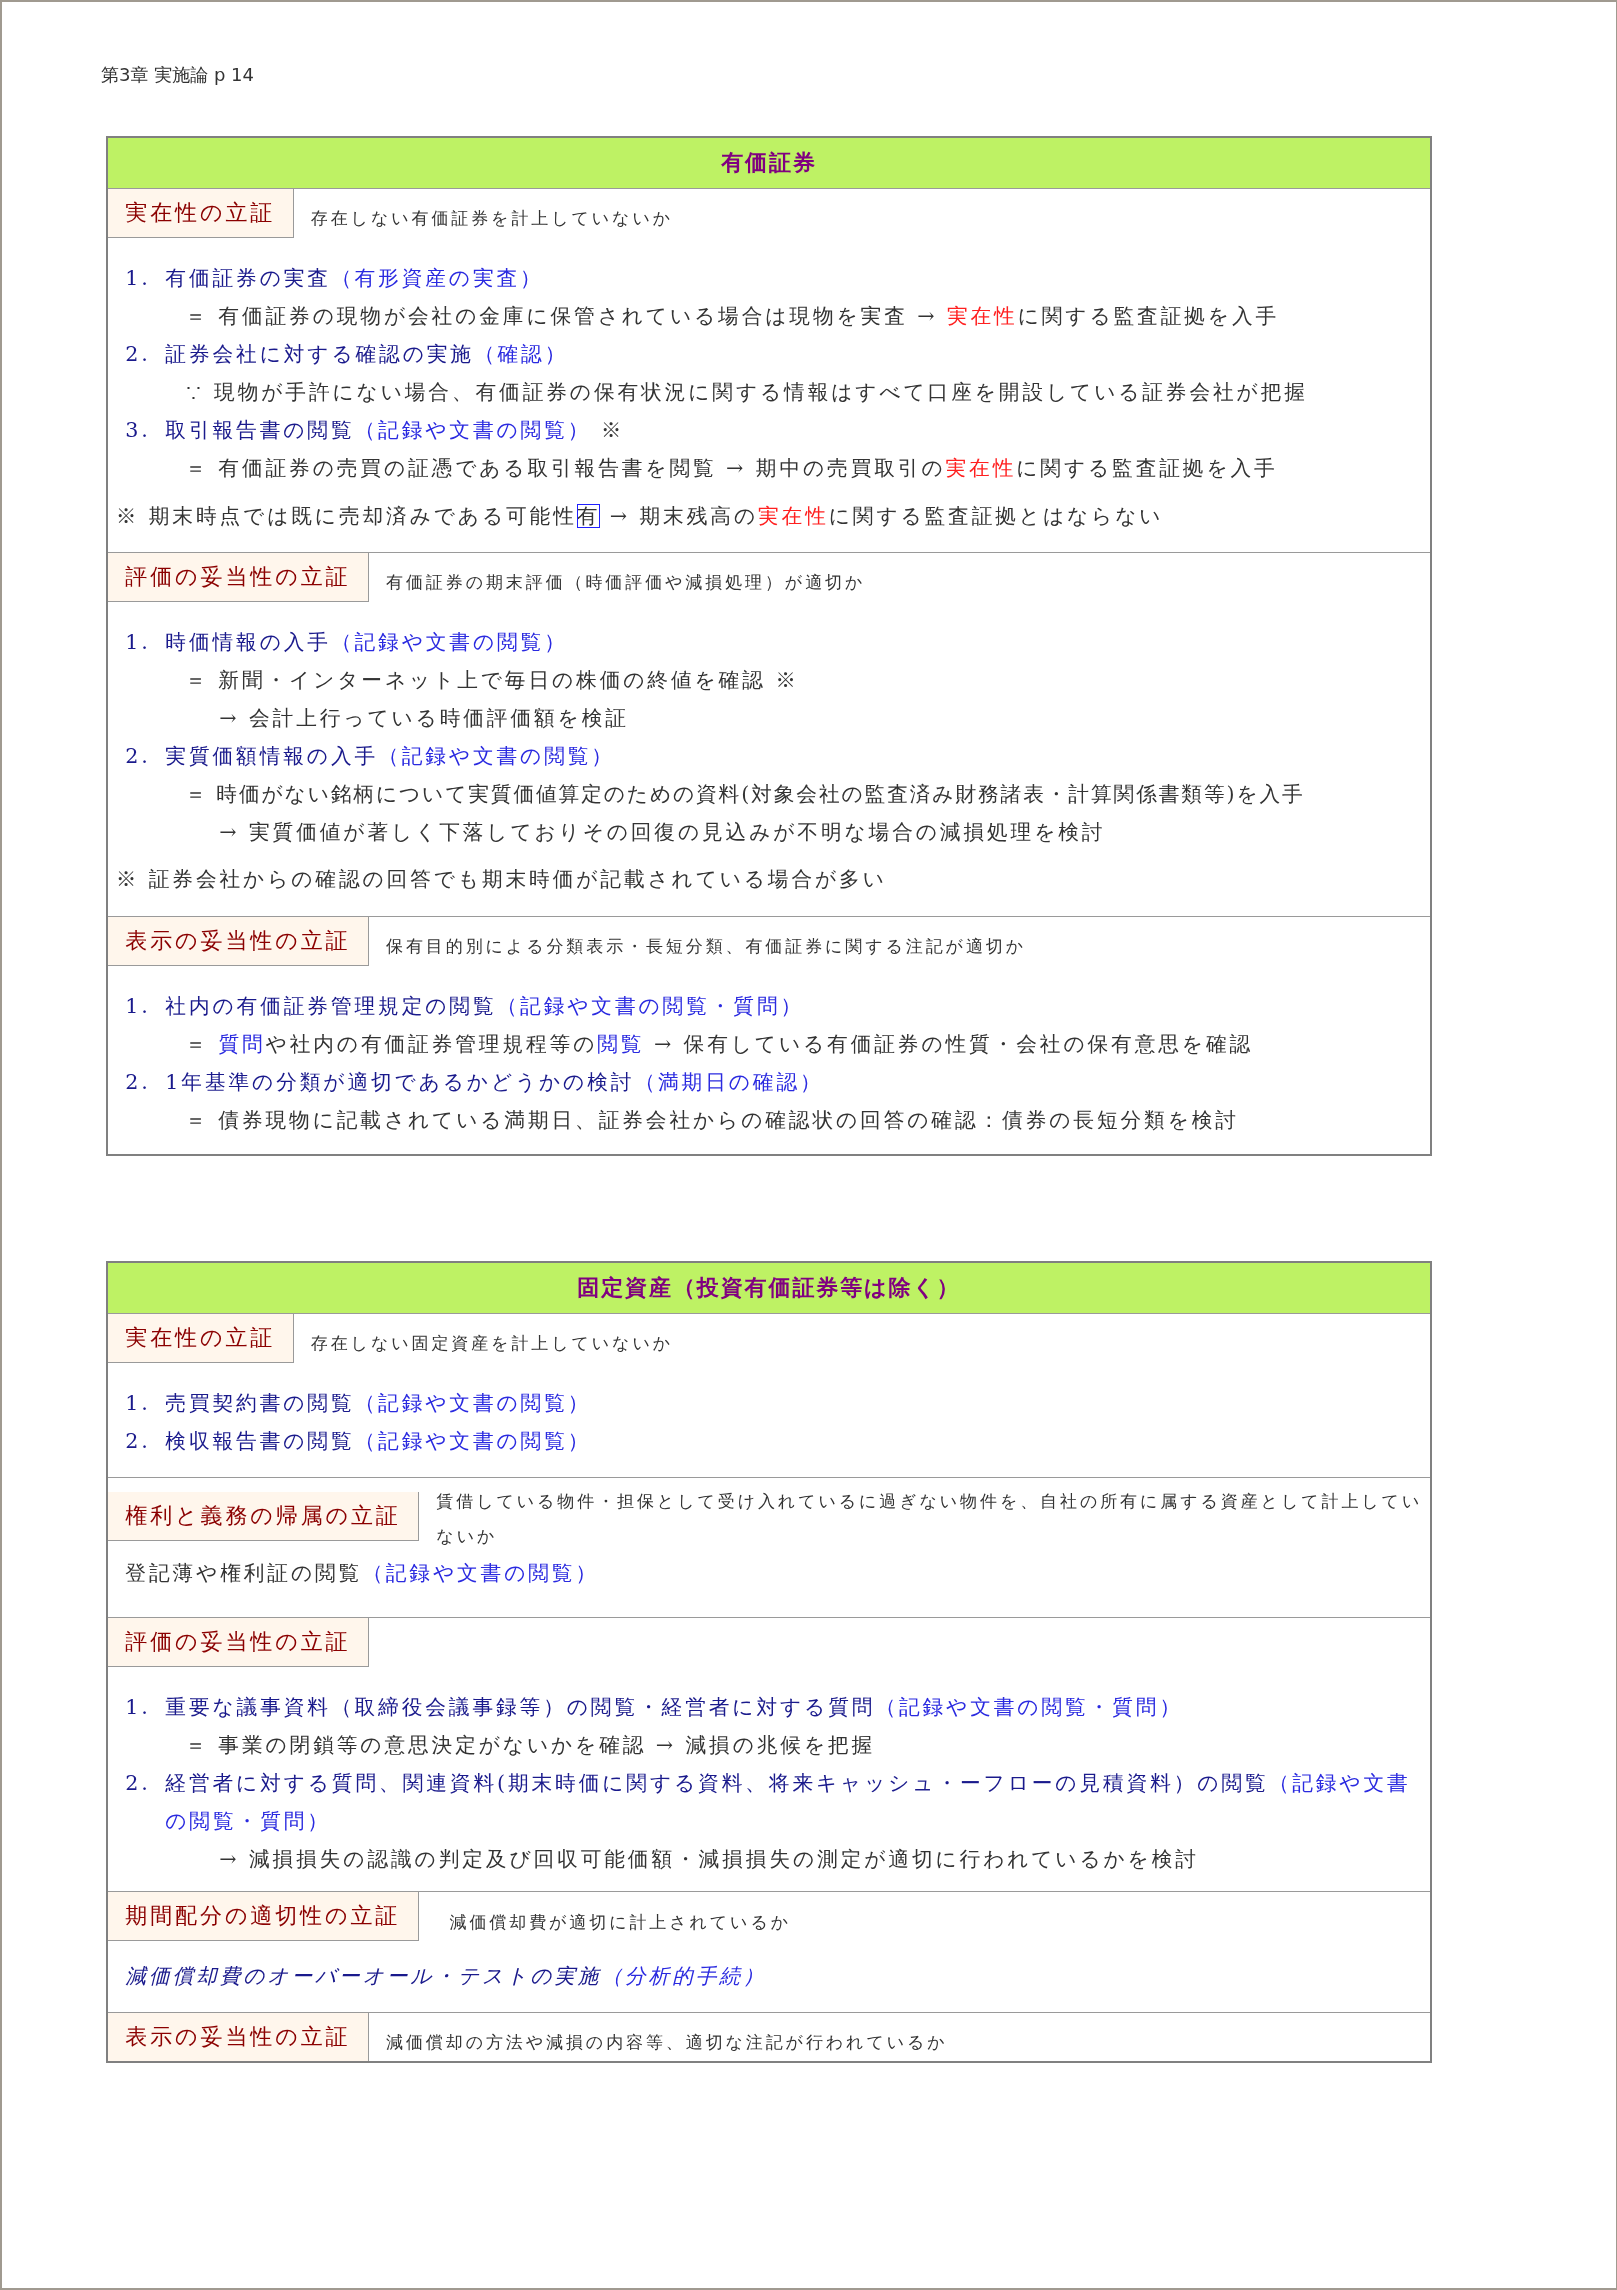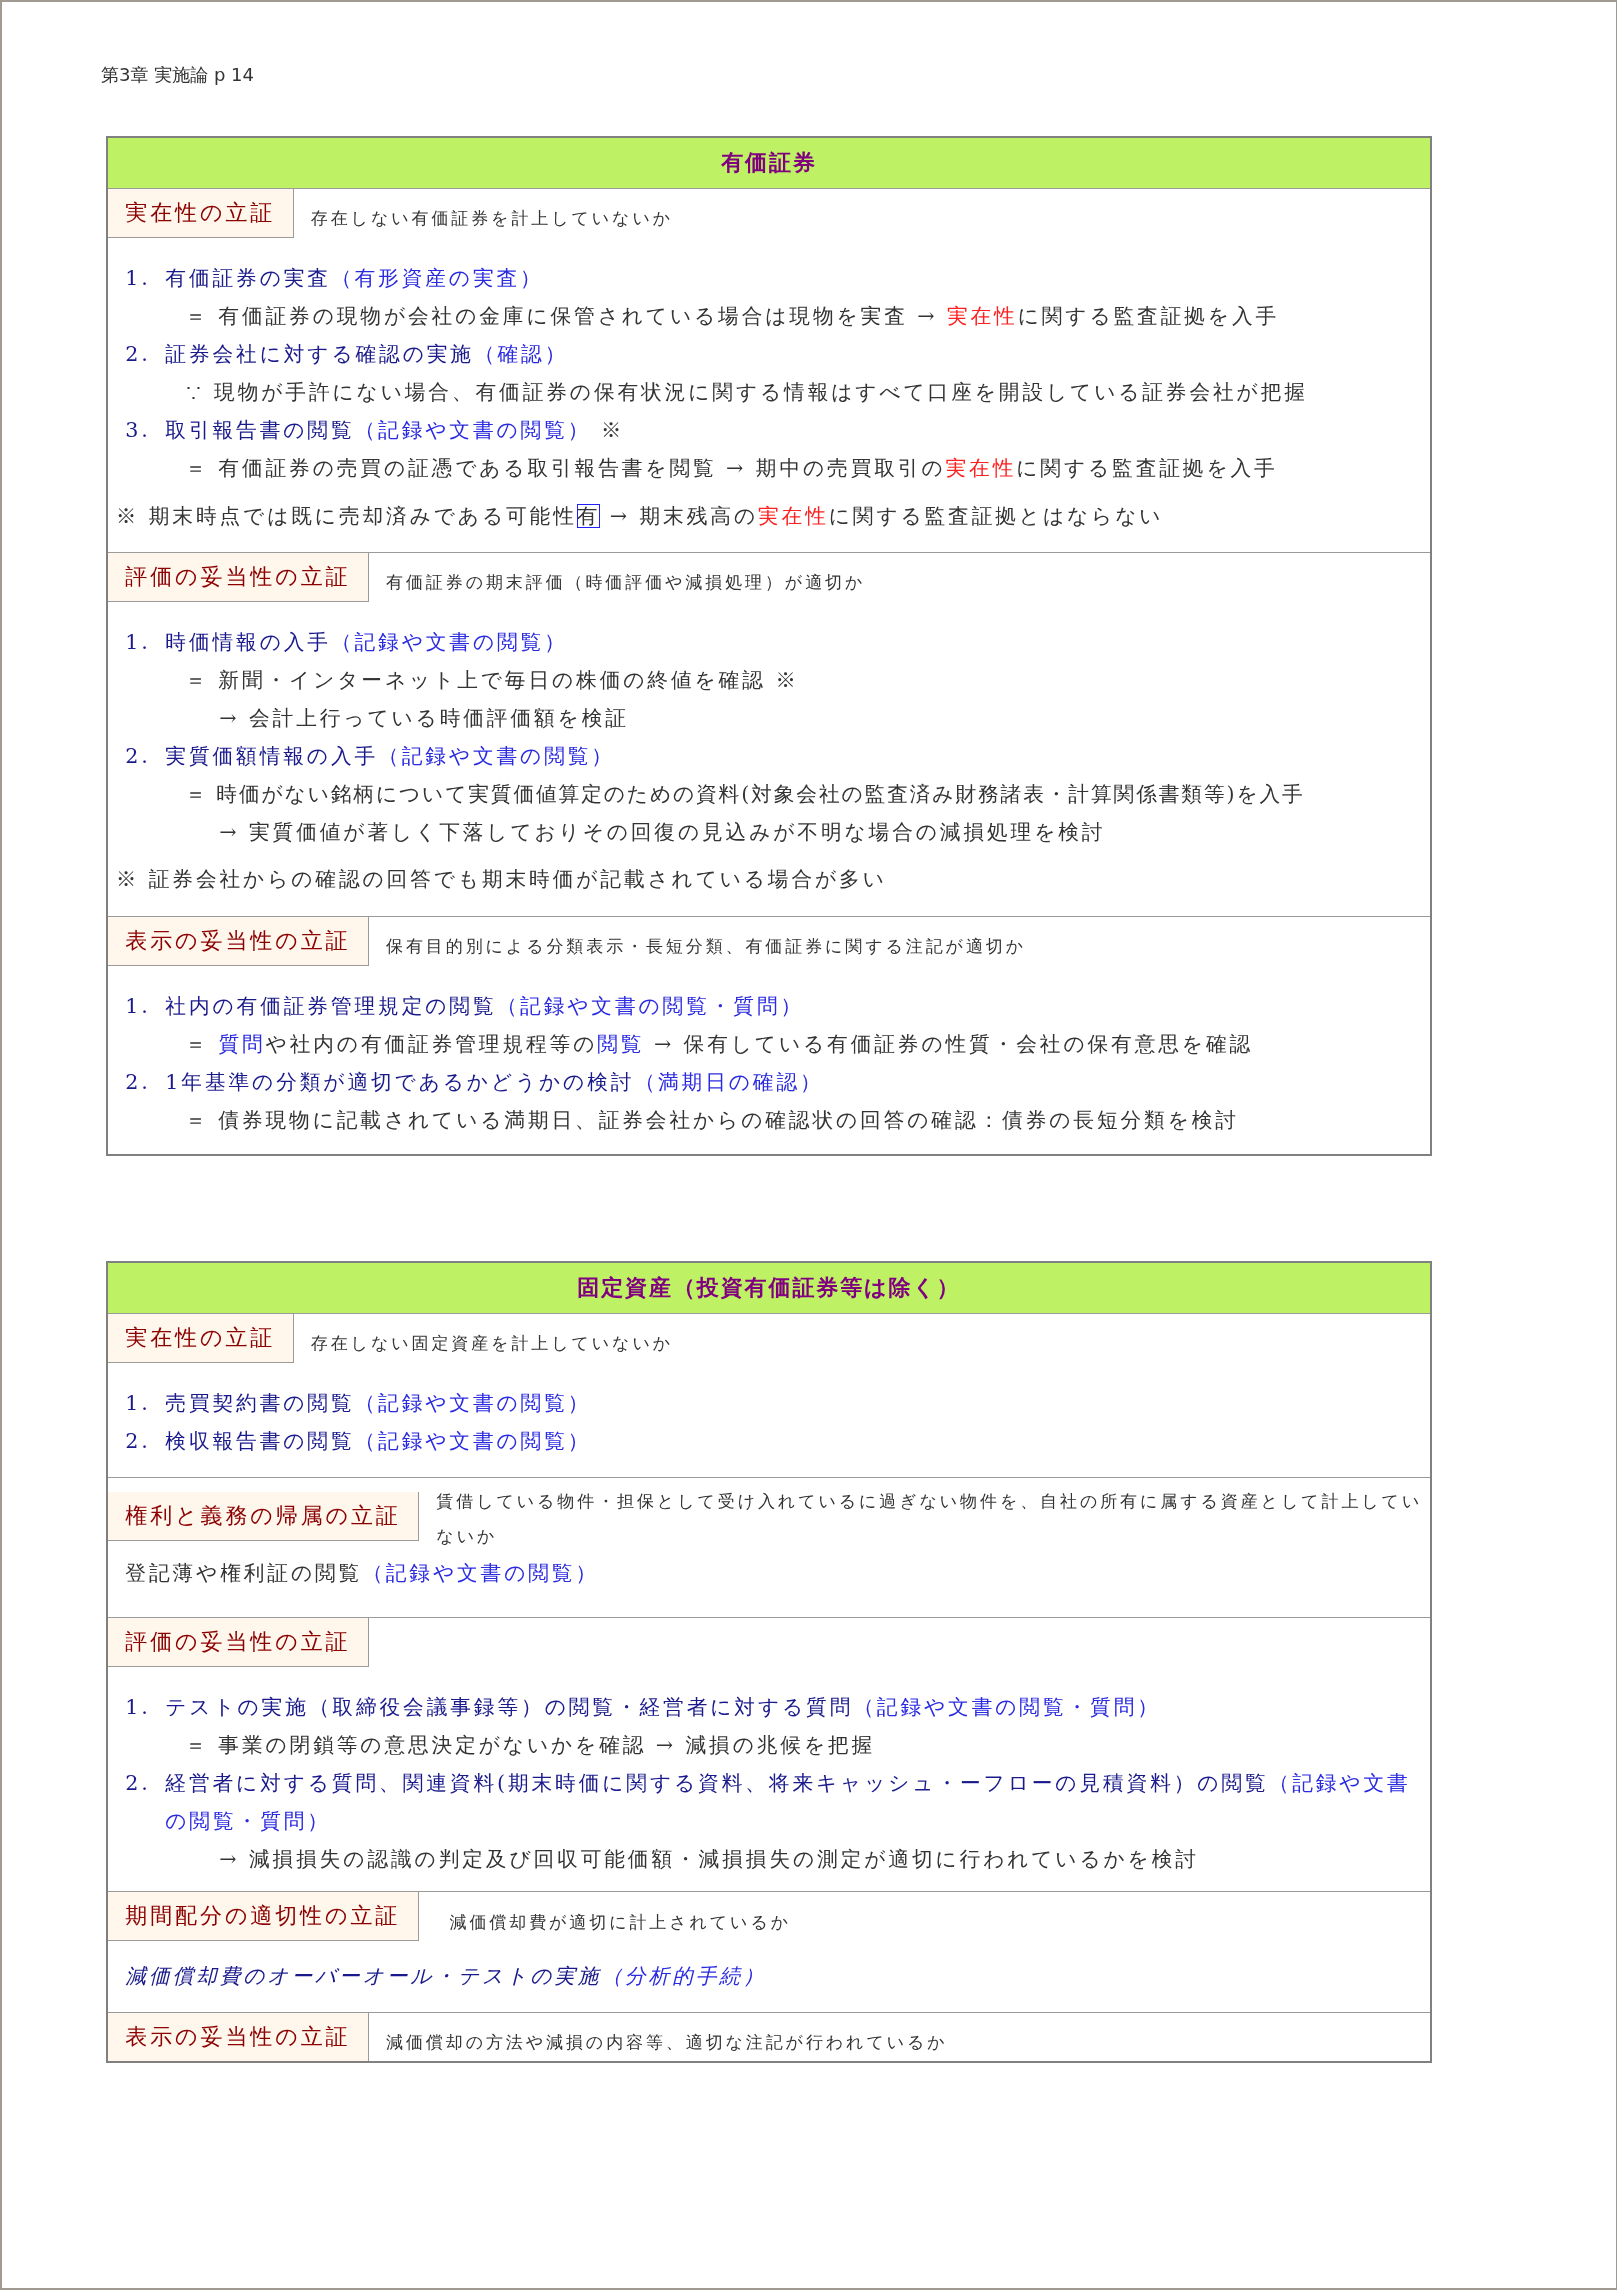--- a/index.html
+++ b/index.html
@@ -130,21 +130,21 @@
     <div class="body" style="padding-top:0;padding-bottom:25px;">
       <div><span>登記薄や権利証の閲覧</span><span class="paren">（記録や文書の閲覧）</span></div>
     </div>
   </div>
 
   <div class="section">
     <div class="sec-head">
       <div class="label">評価の妥当性の立証</div>
     </div>
     <div class="body" style="padding-top:21px;padding-bottom:13.4px;">
-      <div class="li"><span class="num">1.</span><span>テストの実施（取締役会議事録等）の閲覧・経営者に対する質問</span><span class="paren">（記録や文書の閲覧・質問）</span></div>
+      <div class="li"><span class="num">1.</span><span>重要な議事資料（取締役会議事録等）の閲覧・経営者に対する質問</span><span class="paren">（記録や文書の閲覧・質問）</span></div>
       <div class="sub">＝ 事業の閉鎖等の意思決定がないかを確認 → 減損の兆候を把握</div>
       <div class="li" style="display:flex;">
           <span class="num" style="flex:none;">2.</span>
           <span style="padding-right:5.8px;"><span>経営者に対する質問、関連資料(期末時価に関する資料、将来キャッシュ・ーフローの見積資料）の閲覧</span><span class="paren">（記録や文書の閲覧・質問）</span></span>
         </div>
       <div class="sub2">→ 減損損失の認識の判定及び回収可能価額・減損損失の測定が適切に行われているかを検討</div>
     </div>
   </div>
 
   <div class="section">

